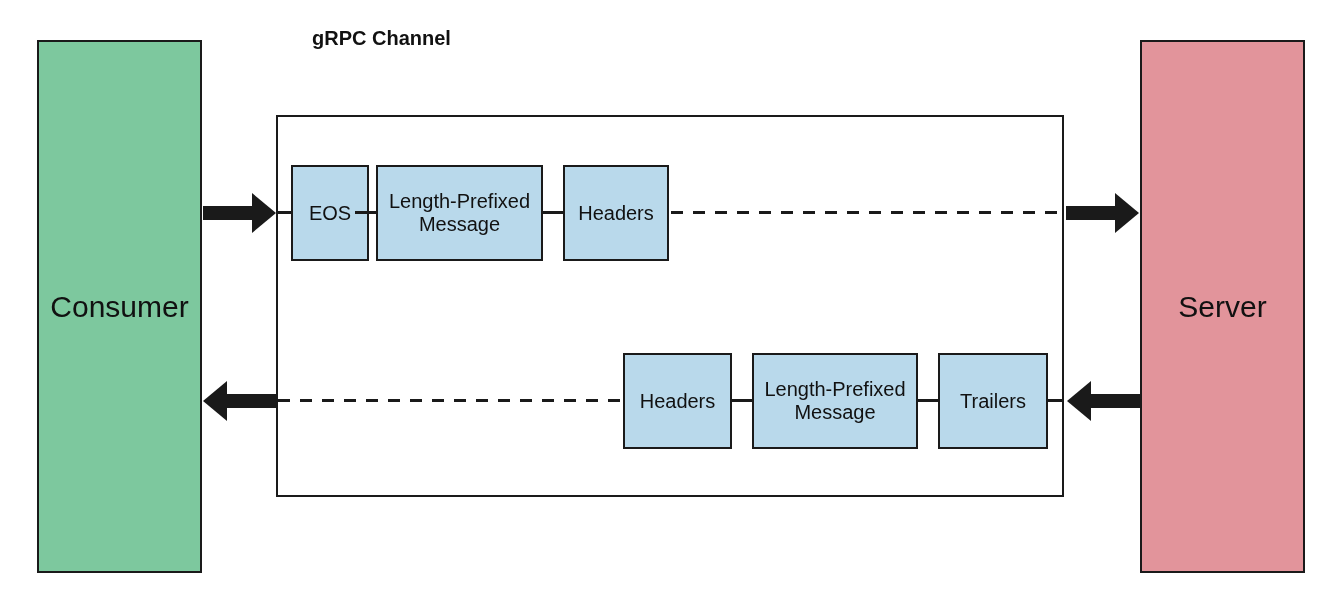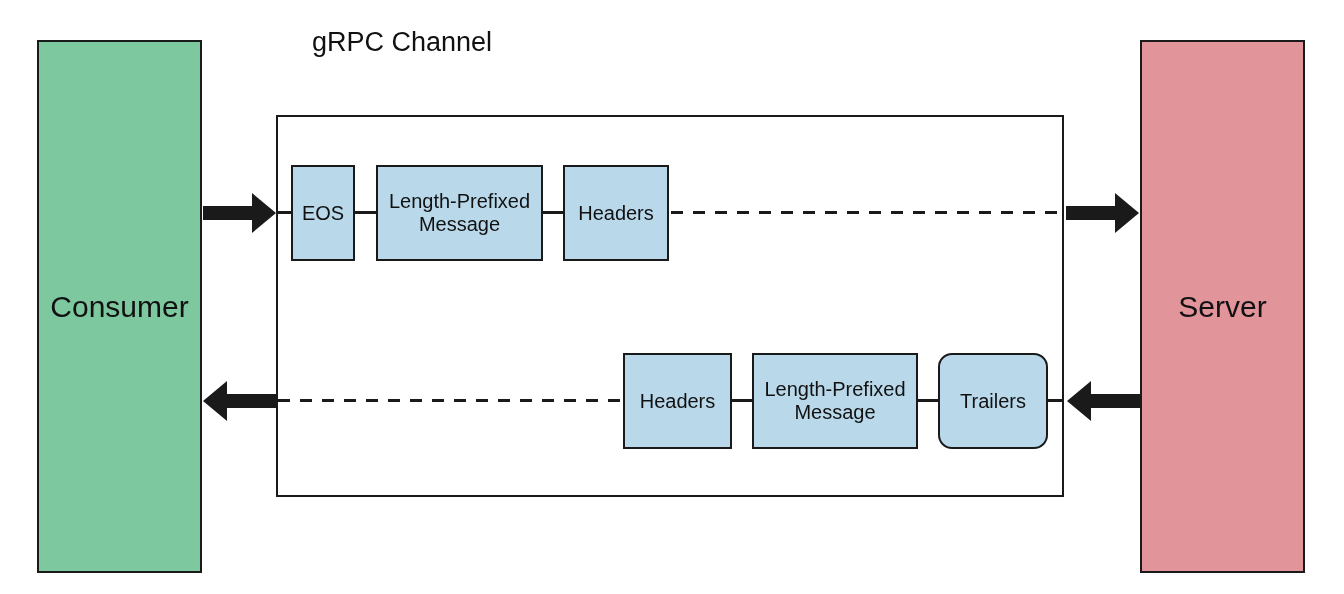--- a/index.html
+++ b/index.html
@@ -45,46 +45,46 @@
   }
 
   
   .title {
     position: absolute;
     left: 278px; top: 26px;
     font-size: 24px;
     line-height: 1.25;
   }
   .title .l2 {
-    font-weight: normal;
-    font-size: 27px;
+    font-weight: bold;
+    font-size: 20px;
     padding-left: 34px;
   }
 
   
   .msg {
     position: absolute;
     height: 96px;
     background: var(--message-fill);
     border: 2px solid var(--stroke);
     box-sizing: border-box;
     display: flex;
     align-items: center;
     justify-content: center;
     text-align: center;
     font-size: 20px;
     line-height: 1.15;
     padding: 0 6px;
   }
-  #eos      { left: 291px; top: 165px; width: 64px;  }
+  #eos      { left: 291px; top: 165px; width: 78px;  }
   #lpm-req  { left: 376px; top: 165px; width: 167px; }
   #hdr-req  { left: 563px; top: 165px; width: 106px; }
   #hdr-res  { left: 623px; top: 353px; width: 109px; }
   #lpm-res  { left: 752px; top: 353px; width: 166px; }
-  #trailers { left: 938px; top: 353px; width: 110px; border-radius: 14px; }
+  #trailers { left: 938px; top: 353px; width: 110px; }
 
   
   .hline { position: absolute; height: 3px; background: var(--stroke); }
   #c1 { left: 276px;  top: 211px; width: 17px; }
   #c2 { left: 355px;  top: 211px; width: 23px; }
   #c3 { left: 541px;  top: 211px; width: 24px; }
   #c4 { left: 730px;  top: 399px; width: 24px; }
   #c5 { left: 916px;  top: 399px; width: 24px; }
   #c6 { left: 1046px; top: 399px; width: 18px; }
 

